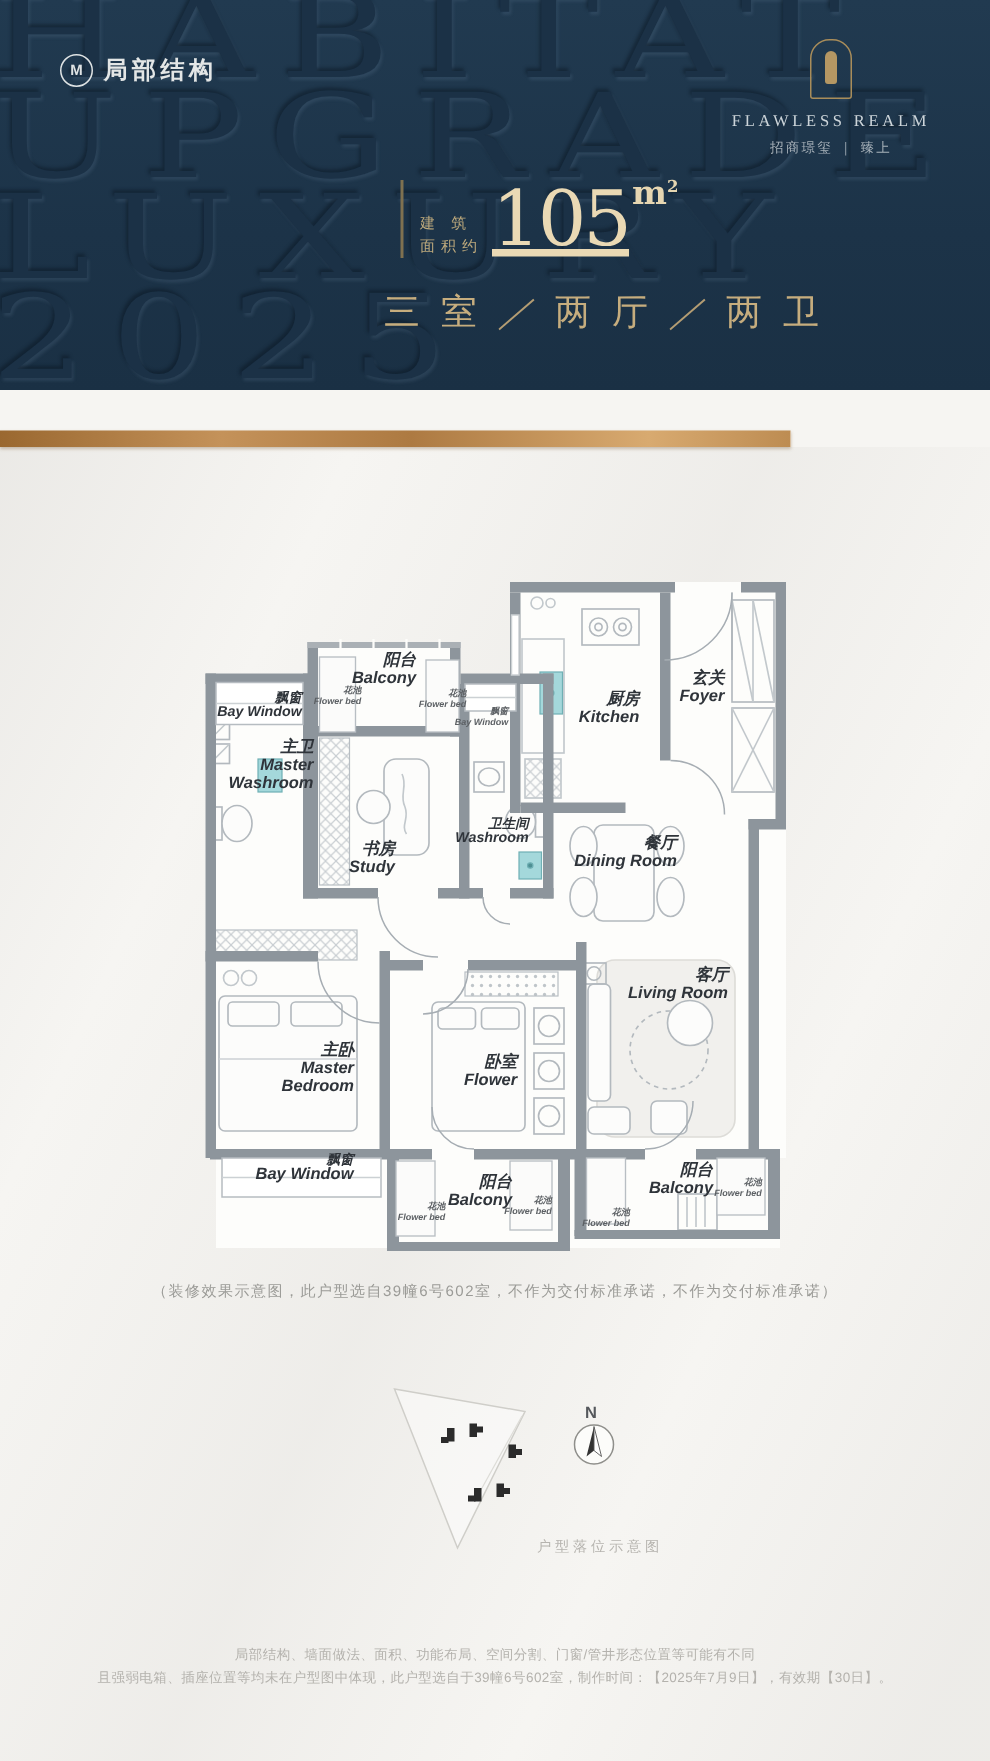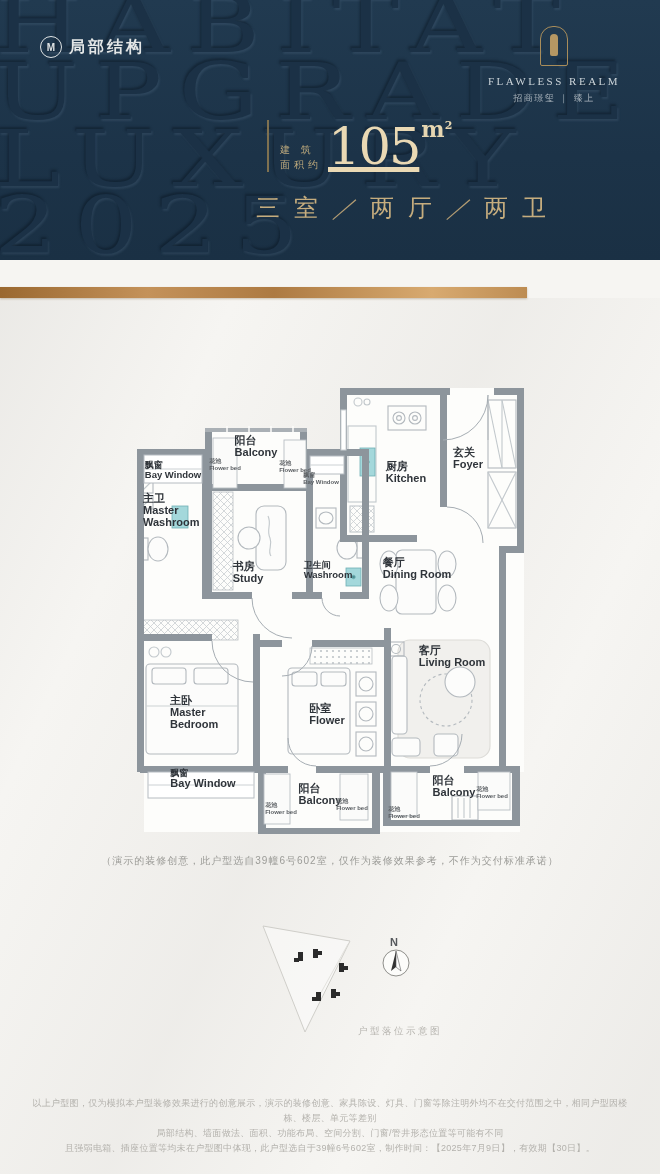--- a/index.html
+++ b/index.html
@@ -54,21 +54,21 @@
   .area-unit{font-family:"DejaVu Serif","Liberation Serif",serif;font-size:22px;color:#e6d6b1;
     margin-left:2px;font-weight:700;}
   .area-unit sup{font-size:11px;}
   .spec-row{margin-top:14px;font-size:24px;color:#c6ad7e;letter-spacing:14px;white-space:nowrap;}
   .spec-row .slash{color:#b49d73;font-style:italic;}
   .gold-bar{position:absolute;left:0;top:287px;width:527px;height:11px;
     background:linear-gradient(90deg,#9a6830 0%,#c4925a 28%,#ad7a42 52%,#d8aa70 82%,#bd8c52 100%);
     box-shadow:0 1px 2px rgba(120,90,50,0.35);}
   
   .plan{position:absolute;left:130px;top:385px;width:405px;height:462px;z-index:1;}
-  .rlabel{position:absolute;transform:translateX(-50%);text-align:left;color:#2f343a;z-index:5;}
+  .rlabel{position:absolute;transform:translateX(-50%);text-align:right;color:#2f343a;z-index:5;font-style:italic;}
   .rlabel .cn{font-size:11px;font-weight:700;line-height:12px;white-space:nowrap;}
   .rlabel .en{font-size:11px;font-weight:700;line-height:12px;}
   .rlabel.s .cn{font-size:9px;line-height:10px;}
   .rlabel.s .en{font-size:9.5px;line-height:10px;}
   .rlabel.t .cn{font-size:6px;font-weight:600;line-height:7px;color:#5c6064;}
   .rlabel.t .en{font-size:6px;font-weight:600;line-height:7px;color:#5c6064;white-space:nowrap;}
   .rlabel.wrap .en{width:66px;margin:0 auto;}
   .plan-caption{position:absolute;left:0;top:854px;width:660px;text-align:center;
     font-size:10px;color:#9b9b97;letter-spacing:1px;z-index:4;}
   
@@ -329,21 +329,21 @@
   <div class="en">Kitchen</div>
 </div>
 <div class="rlabel" style="left:468px;top:446px">
   <div class="cn">玄关</div>
   <div class="en">Foyer</div>
 </div>
 <div class="rlabel" style="left:248px;top:560px">
   <div class="cn">书房</div>
   <div class="en">Study</div>
 </div>
-<div class="rlabel s" style="left:328px;top:560px">
+<div class="rlabel s" style="left:328px;top:544px">
   <div class="cn">卫生间</div>
   <div class="en">Washroom</div>
 </div>
 <div class="rlabel" style="left:417px;top:556px">
   <div class="cn">餐厅</div>
   <div class="en">Dining Room</div>
 </div>
 <div class="rlabel" style="left:452px;top:644px">
   <div class="cn">客厅</div>
   <div class="en">Living Room</div>
@@ -378,21 +378,21 @@
 </div>
 <div class="rlabel t" style="left:404px;top:806px">
   <div class="cn">花池</div>
   <div class="en">Flower bed</div>
 </div>
 <div class="rlabel t" style="left:492px;top:786px">
   <div class="cn">花池</div>
   <div class="en">Flower bed</div>
 </div>
 
-<div class="plan-caption">（演示的装修创意，此户型选自39幢6号602室，仅作为装修效果参考，不作为交付标准承诺）</div>
+<div class="plan-caption">（装修效果示意图，此户型选自39幢6号602室，不作为交付标准承诺，不作为交付标准承诺）</div>
 
 <svg class="siteplan-svg" viewBox="252 915 190 135">
   <polygon points="263,926 350,941 305,1032" fill="rgba(255,255,255,0.45)" stroke="#cfcec9" stroke-width="1"></polygon>
   <line x1="348" y1="944" x2="318" y2="998" stroke="#dddcd7" stroke-width="0.8"></line>
   <g fill="#2b2b2b">
     <rect x="298" y="952" width="5" height="9"></rect>
       <rect x="294" y="958" width="5" height="4"></rect>
     <rect x="313" y="949" width="5" height="9"></rect>
       <rect x="318" y="951" width="4" height="4"></rect>
     <rect x="339" y="963" width="5" height="9"></rect>
@@ -405,16 +405,15 @@
   <g>
     <circle cx="396" cy="963" r="13" fill="#fcfcfa" stroke="#8f8f8b" stroke-width="1"></circle>
     <polygon points="396,951 391,971 396,967" fill="#333"></polygon>
     <polygon points="396,951 401,971 396,967" fill="#fff" stroke="#555" stroke-width="0.6"></polygon>
   </g>
 </svg>
 <div class="compass-n">N</div>
 <div class="site-caption">户型落位示意图</div>
 
 <div class="footer">
-  <div>以上户型图，仅为模拟本户型装修效果进行的创意展示，演示的装修创意、家具陈设、灯具、门窗等除注明外均不在交付范围之中，相同户型因楼栋、楼层、单元等差别</div>
   <div>局部结构、墙面做法、面积、功能布局、空间分割、门窗/管井形态位置等可能有不同</div>
   <div>且强弱电箱、插座位置等均未在户型图中体现，此户型选自于39幢6号602室，制作时间：【2025年7月9日】，有效期【30日】。</div>
 </div>
 
 </body></html>

